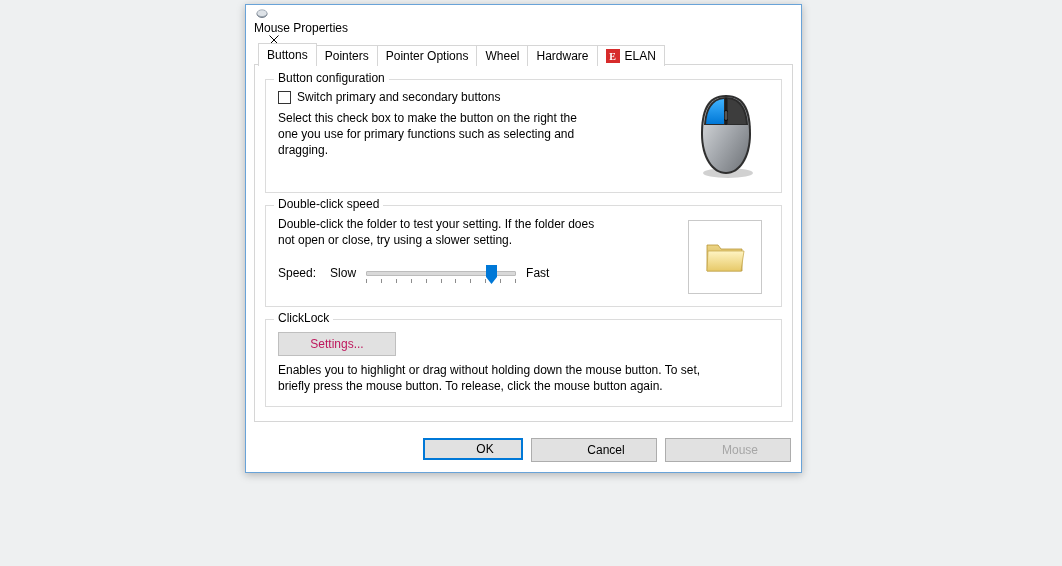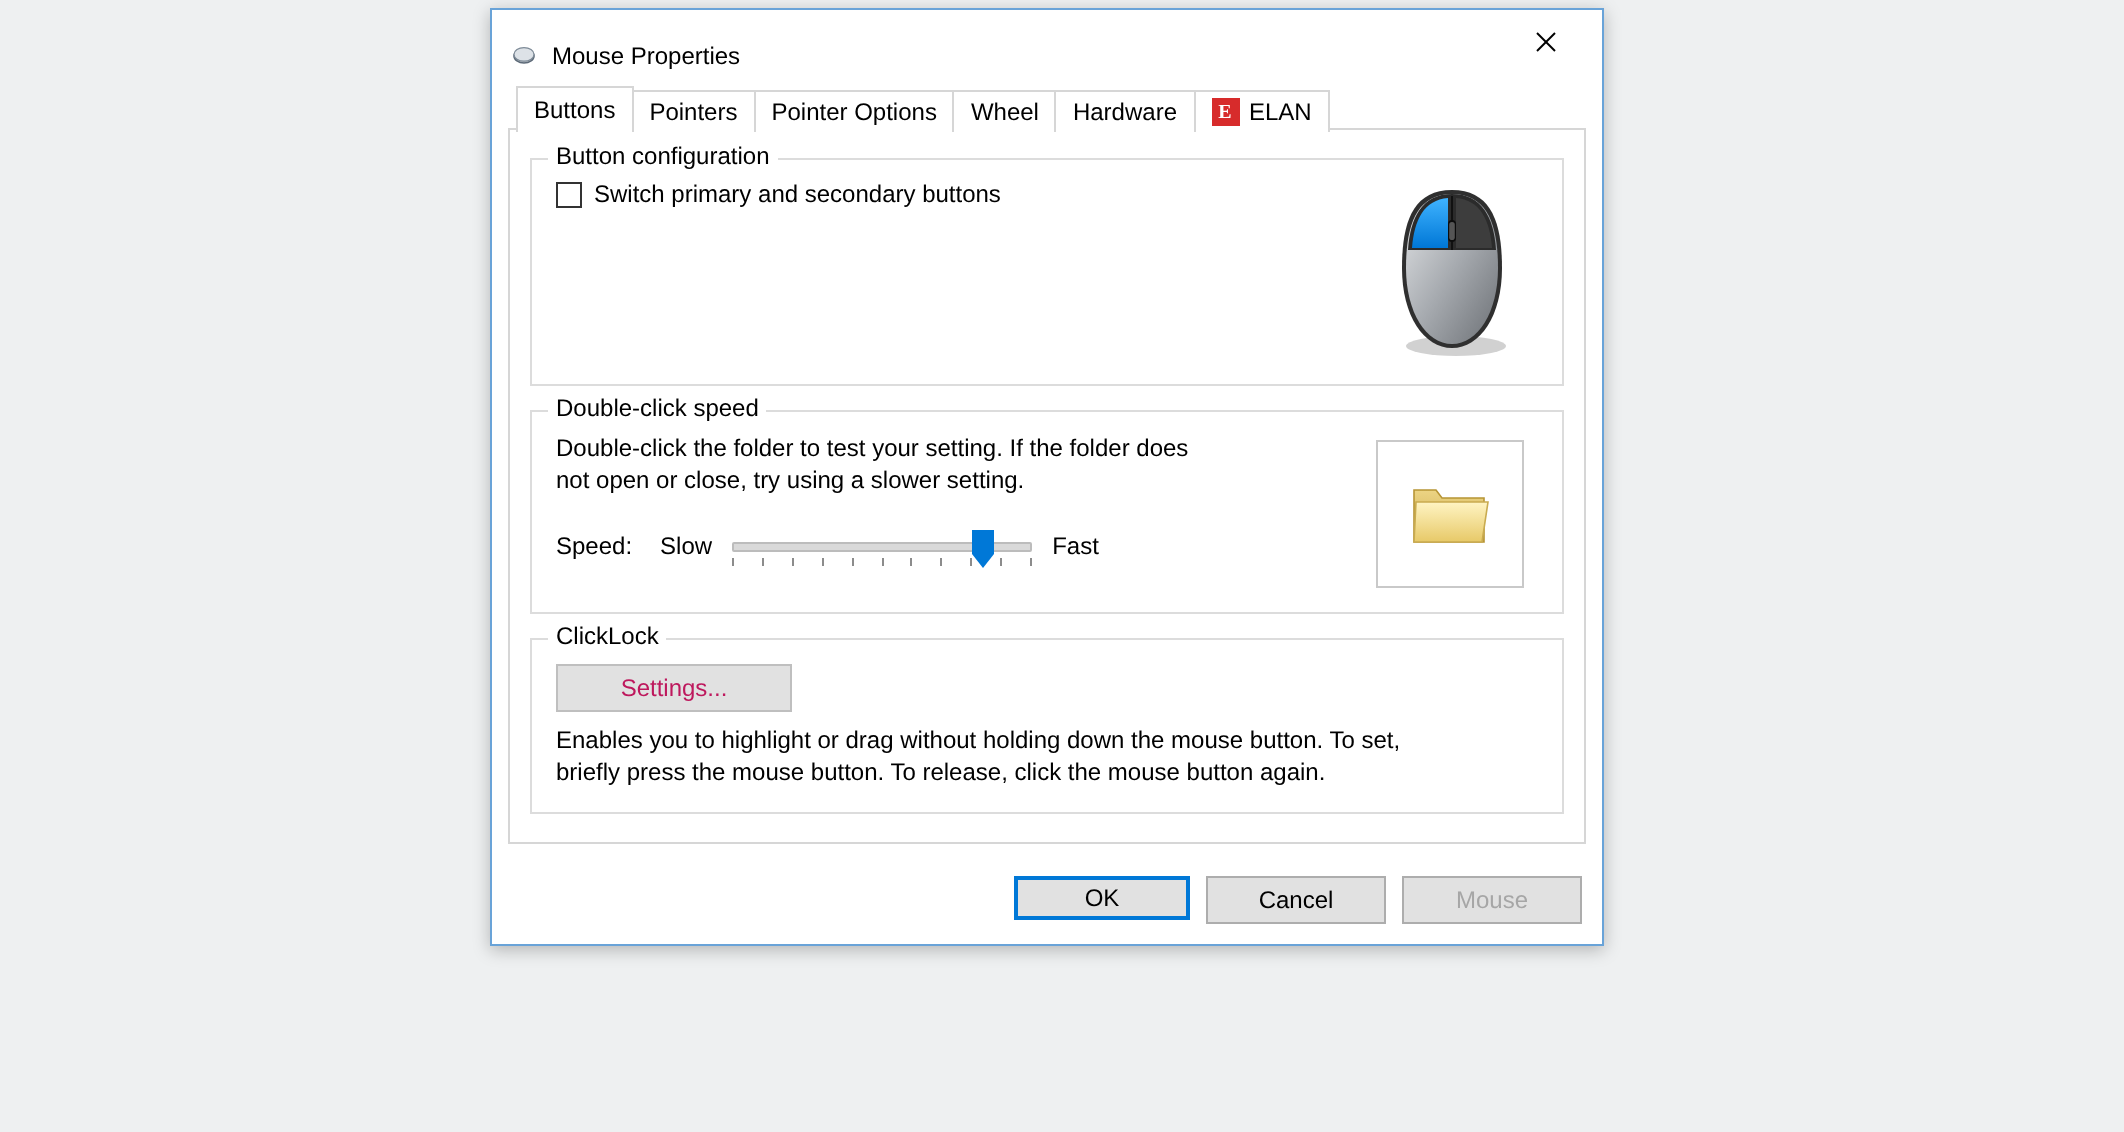--- a/index.html
+++ b/index.html
@@ -19,23 +19,24 @@
     top: 4px;
     width: 555px;
     background: #fff;
     border: 1px solid #69a3d8;
     box-shadow: 0 2px 8px rgba(0,0,0,0.25);
   }
   
   .titlebar {
     height: 30px;
     display: flex;
-    align-items: flex-end;
+    align-items: flex-start;
     padding: 0 8px;
     background: #fff;
+    flex-direction: column;
   }
   .title-icon {
     width: 16px;
     height: 16px;
     margin-right: 6px;
     display: flex;
     align-items: center;
     justify-content: center;
   }
   .title-text {
@@ -218,27 +219,28 @@
   }
 
   
   .button-row {
     display: flex;
     justify-content: flex-end;
     padding: 8px 10px 10px 10px;
     gap: 8px;
   }
   .btn {
-    width: 88px;
+    width: 100px;
     height: 22px;
     border: 1px solid #adadad;
     background: #e1e1e1;
     display: flex;
     align-items: center;
     justify-content: center;
+    padding-left: 24px;
   }
   .btn.default {
     border: 2px solid #0078d7;
     background: #e1e1e1;
     height: 22px;
     box-sizing: border-box;
   }
   .btn.disabled {
     color: #a6a6a6;
   }
@@ -291,20 +293,21 @@
     <div class="tabstrip-border">
 
       <div class="group">
         <span class="group-title">Button configuration</span>
         <div class="row">
           <div class="col">
             <div class="chk">
               <span class="chk-box"></span>
               <span>Switch primary and secondary buttons</span>
             </div>
+            <div class="desc-text">Select this check box to make the button on the right the one you use for primary functions such as selecting and dragging.</div>
           </div>
           <div class="fixed">
             <div class="mouse-img">
               <svg width="72" height="90" viewBox="0 0 72 90">
 
                 <ellipse cx="38" cy="83" rx="25" ry="5" fill="rgba(0,0,0,0.18)"></ellipse>
 
                 <path d="M36 5 C16 5 11 22 11 44 C11 68 22 84 36 84 C50 84 61 68 61 44 C61 22 56 5 36 5 Z" fill="#2f2f2f"></path>
 
                 <path d="M36 7 C18 7 13 23 13 44 C13 66 23 82 36 82 C49 82 59 66 59 44 C59 23 54 7 36 7 Z" fill="url(#gmouse)"></path>

